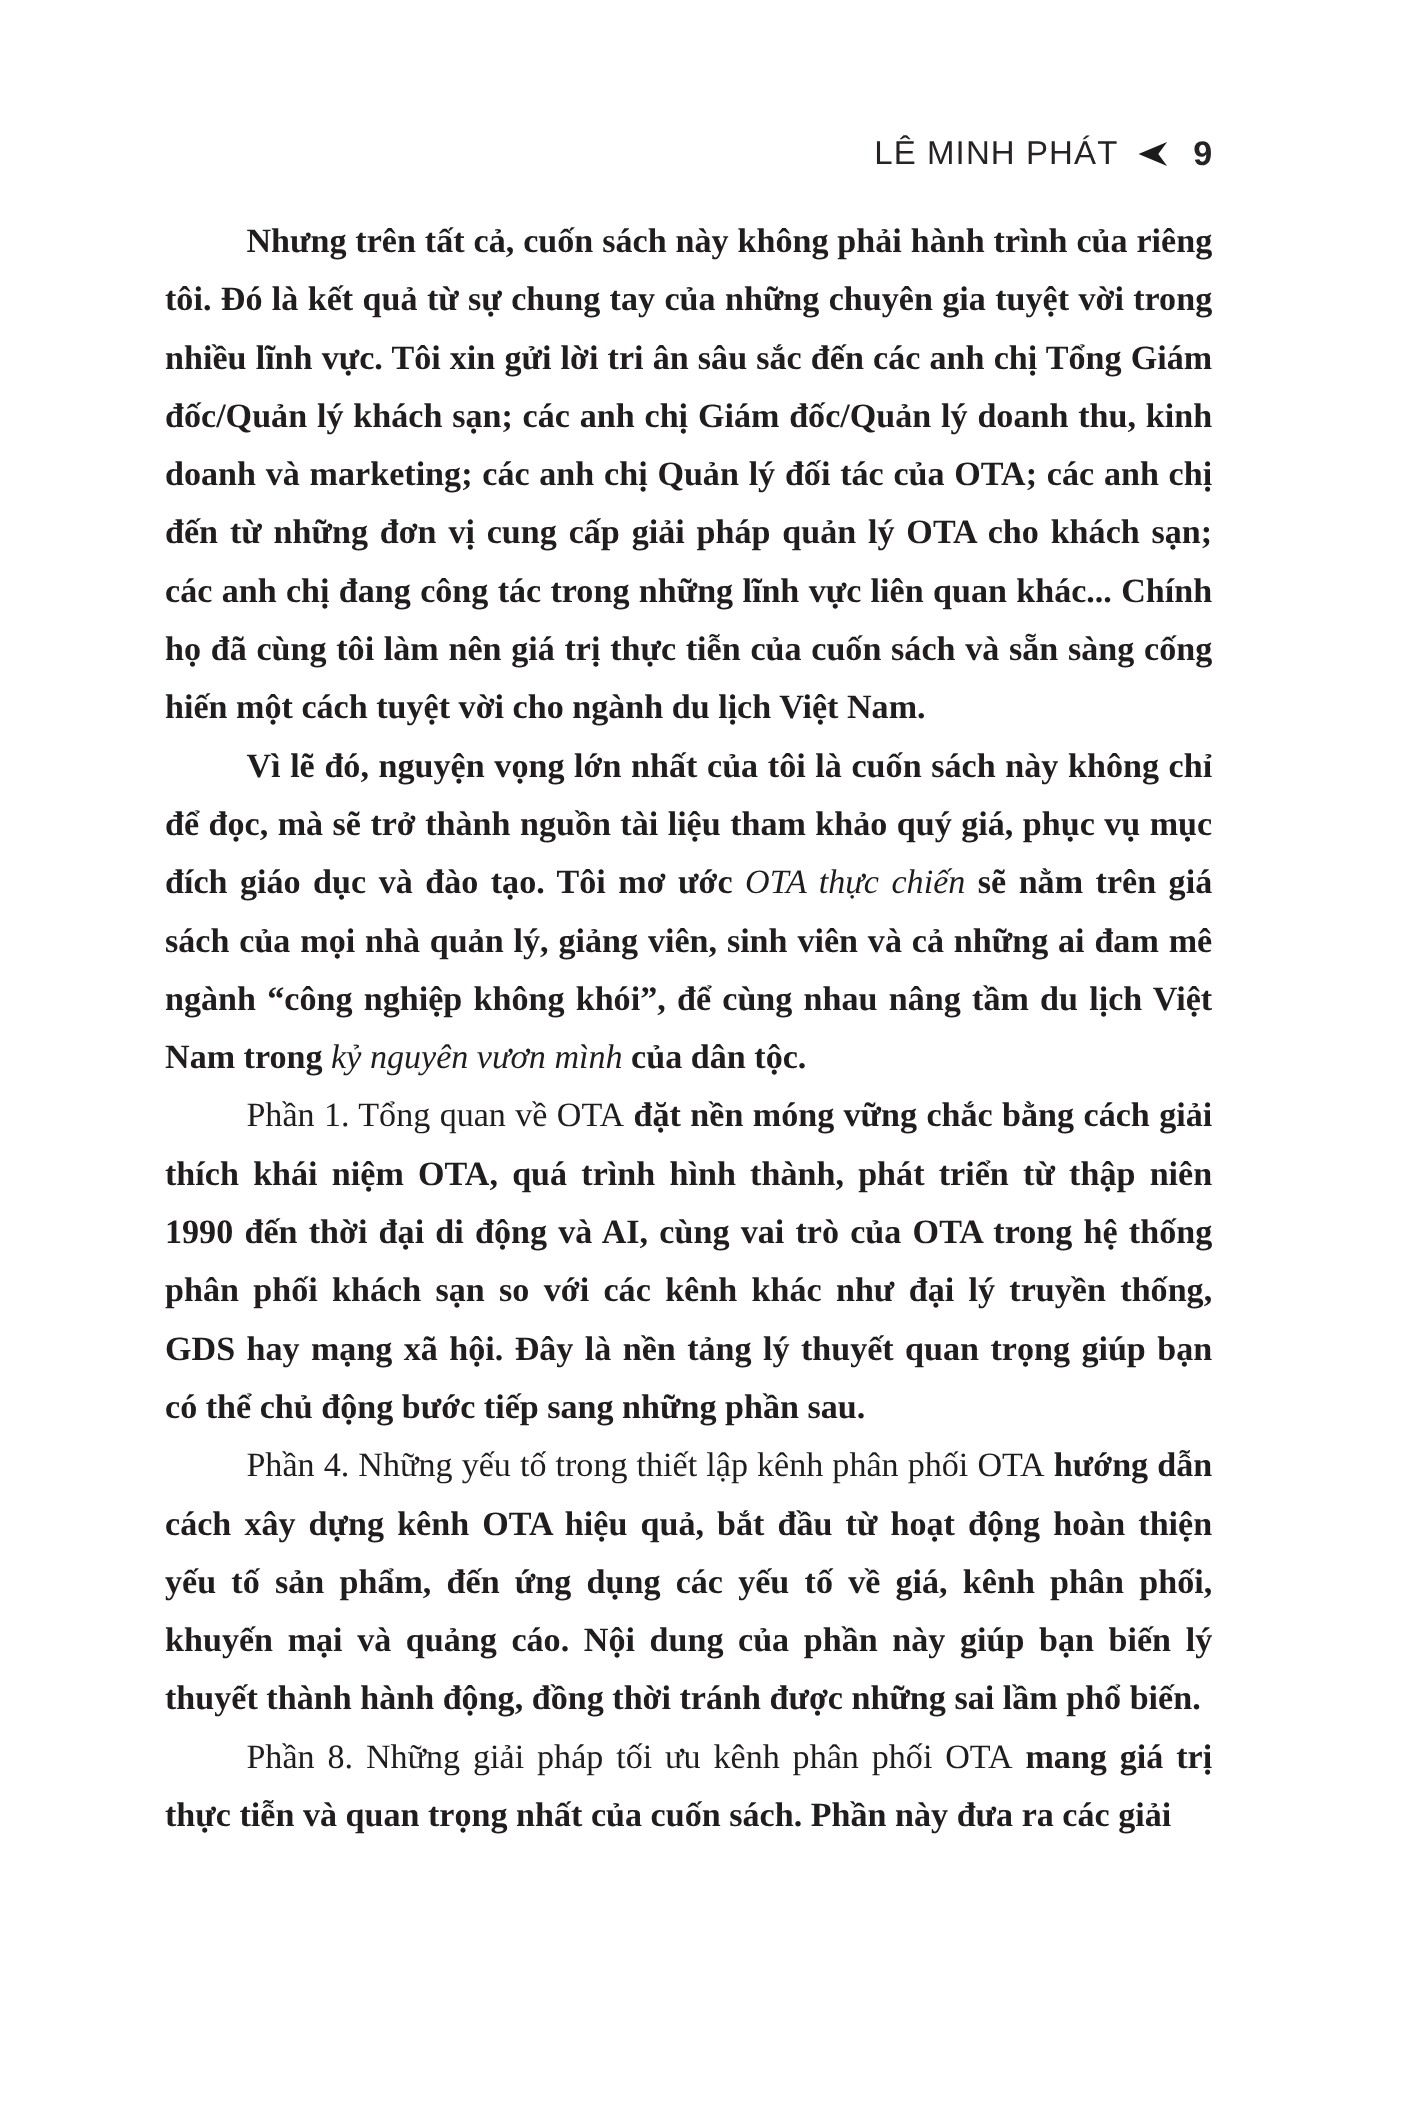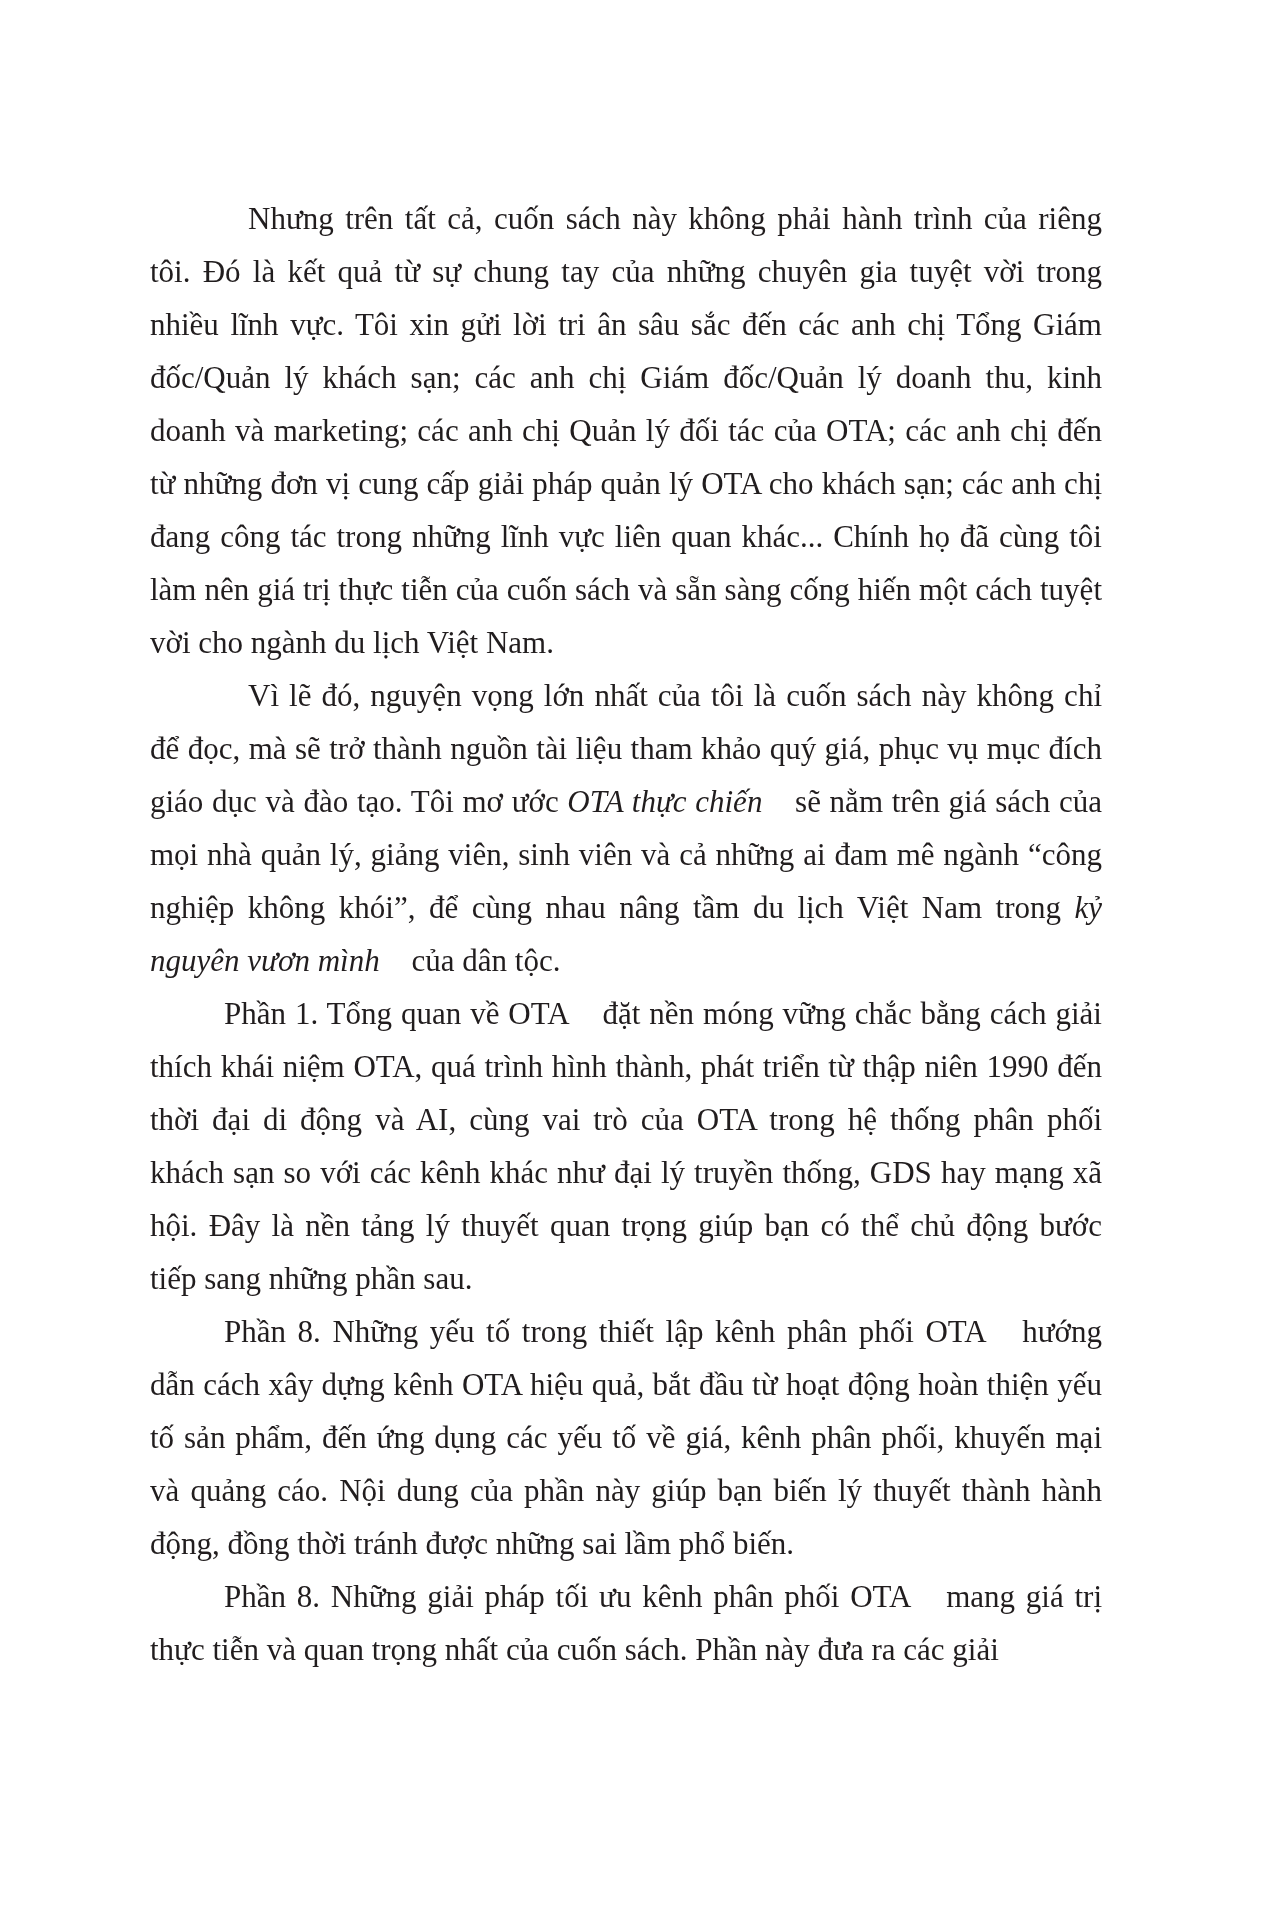--- a/index.html
+++ b/index.html
@@ -50,31 +50,40 @@
     color: #211d1e;
     font-size: 31px;
     line-height: 53px;
     text-align: justify;
   }
   .body-text p {
     margin: 0;
     padding: 0;
     text-indent: 74px;
   }
-  .run-n { font-style: normal; font-weight: normal; margin-left: 24px; }
+  .run-n { font-style: normal; font-weight: bold; }
   .run-i { font-style: italic; margin-top: 36px; }
   .run-b { font-weight: normal; }
 </style>
 </head>
 <body>
 
 <div class="page">
 
+  <div class="running-header">
+    <span class="author">LÊ MINH PHÁT</span>
+    <span class="arrow">
+      <svg width="26" height="24" viewBox="0 0 26 24" aria-hidden="true">
+        <polygon points="0,12 26,1 18,12 26,23" fill="#1d1a1b"></polygon>
+      </svg>
+    </span>
+    <span class="pagenum">9</span>
+  </div>
 
   <div class="body-text">
       <p><span class="run-n">Nhưng trên tất cả, cuốn sách này không phải hành trình của riêng tôi. Đó là kết quả từ sự chung tay của những chuyên gia tuyệt vời trong nhiều lĩnh vực. Tôi xin gửi lời tri ân sâu sắc đến các anh chị Tổng Giám đốc/Quản lý khách sạn; các anh chị Giám đốc/Quản lý doanh thu, kinh doanh và marketing; các anh chị Quản lý đối tác của OTA; các anh chị đến từ những đơn vị cung cấp giải pháp quản lý OTA cho khách sạn; các anh chị đang công tác trong những lĩnh vực liên quan khác... Chính họ đã cùng tôi làm nên giá trị thực tiễn của cuốn sách và sẵn sàng cống hiến một cách tuyệt vời cho ngành du lịch Việt Nam.</span></p>
       <p><span class="run-n">Vì lẽ đó, nguyện vọng lớn nhất của tôi là cuốn sách này không chỉ để đọc, mà sẽ trở thành nguồn tài liệu tham khảo quý giá, phục vụ mục đích giáo dục và đào tạo. Tôi mơ ước </span><span class="run-i">OTA thực chiến</span><span class="run-n"> sẽ nằm trên giá sách của mọi nhà quản lý, giảng viên, sinh viên và cả những ai đam mê ngành “công nghiệp không khói”, để cùng nhau nâng tầm du lịch Việt Nam trong </span><span class="run-i">kỷ nguyên vươn mình</span><span class="run-n"> của dân tộc.</span></p>
       <p><span class="run-b">Phần 1. Tổng quan về OTA</span><span class="run-n"> đặt nền móng vững chắc bằng cách giải thích khái niệm OTA, quá trình hình thành, phát triển từ thập niên 1990 đến thời đại di động và AI, cùng vai trò của OTA trong hệ thống phân phối khách sạn so với các kênh khác như đại lý truyền thống, GDS hay mạng xã hội. Đây là nền tảng lý thuyết quan trọng giúp bạn có thể chủ động bước tiếp sang những phần sau.</span></p>
-      <p><span class="run-b">Phần 8. Những yếu tố trong thiết lập kênh phân phối OTA</span><span class="run-n"> hướng dẫn cách xây dựng kênh OTA hiệu quả, bắt đầu từ hoạt động hoàn thiện yếu tố sản phẩm, đến ứng dụng các yếu tố về giá, kênh phân phối, khuyến mại và quảng cáo. Nội dung của phần này giúp bạn biến lý thuyết thành hành động, đồng thời tránh được những sai lầm phổ biến.</span></p>
+      <p><span class="run-b">Phần 4. Những yếu tố trong thiết lập kênh phân phối OTA</span><span class="run-n"> hướng dẫn cách xây dựng kênh OTA hiệu quả, bắt đầu từ hoạt động hoàn thiện yếu tố sản phẩm, đến ứng dụng các yếu tố về giá, kênh phân phối, khuyến mại và quảng cáo. Nội dung của phần này giúp bạn biến lý thuyết thành hành động, đồng thời tránh được những sai lầm phổ biến.</span></p>
       <p><span class="run-b">Phần 8. Những giải pháp tối ưu kênh phân phối OTA</span><span class="run-n"> mang giá trị thực tiễn và quan trọng nhất của cuốn sách. Phần này đưa ra các giải</span></p>
     </div>
 
 </div>
 
 </body></html>

